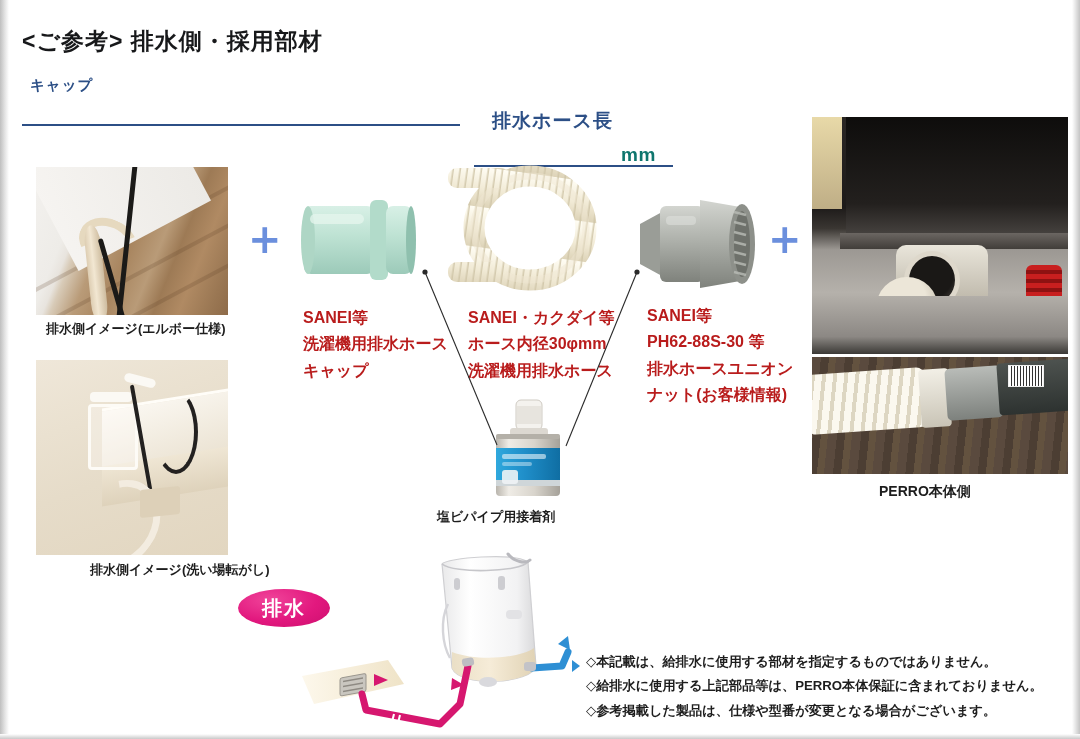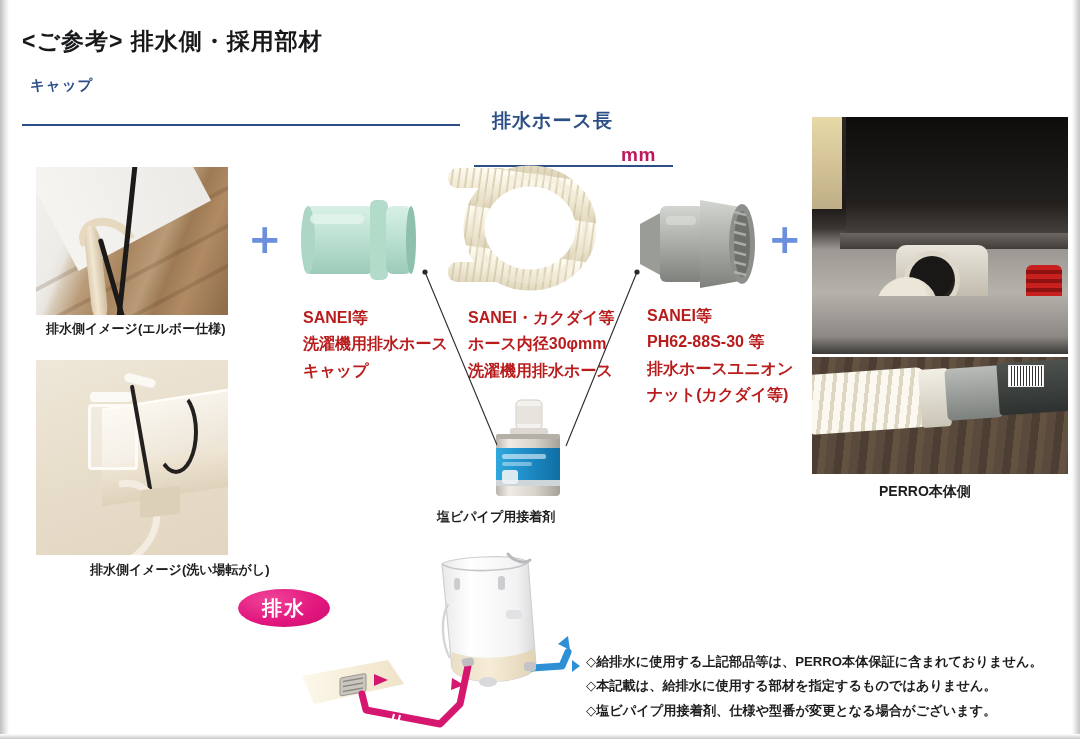--- a/index.html
+++ b/index.html
@@ -63,21 +63,21 @@
     font-weight: bold;
     color: #2c4f86;
     letter-spacing: 1px;
     white-space: nowrap;
   }
   .mm-label {
     position: absolute;
     left: 621px; top: 144px;
     font-size: 19px;
     font-weight: bold;
-    color: #be185d;
+    color: #0f766e;
     letter-spacing: 0.5px;
     white-space: nowrap;
   }
   .mm-rule {
     position: absolute;
     left: 474px; top: 165px;
     width: 199px; height: 0;
     border-top: 2px solid #2c4f86;
   }
 
@@ -418,21 +418,21 @@
         <path d="M96 56 L108 59"></path>
         <path d="M96 66 L108 69"></path>
       <path d="M96 76 L108 79"></path>
     </g>
     <rect x="28" y="20" width="30" height="9" rx="4" fill="#e0e2de" opacity="0.55"></rect>
   </svg>
   <div class="part-label" style="left:647px; top:303px;">
     <div>SANEI等</div>
     <div>PH62-88S-30 等</div>
     <div>排水ホースユニオン</div>
-    <div>ナット(カクダイ等)</div>
+    <div>ナット(お客様情報)</div>
   </div>
 
   <div class="photo ph3">
     <div class="bgu"></div>
     <div class="win"></div>
     <div class="body"></div>
     <div class="base"></div>
     <div class="outlet"></div>
     <div class="outlet-mouth"></div>
     <div class="caster"></div>
@@ -550,18 +550,18 @@
       <path d="M232,120 L262,118 L268,104"></path>
     </g>
     <g fill="#2e8fd4">
       <path d="M258,96 l10,-8 l2,14 z"></path>
       <path d="M272,112 l8,6 l-8,6 z"></path>
     </g>
     <rect x="224" y="114" width="12" height="9" rx="3" fill="#c3c3c8"></rect>
   </svg>
 
   <div class="note-block">
+    <div>◇本記載は、給排水に使用する部材を指定するものではありません。</div>
     <div>◇給排水に使用する上記部品等は、PERRO本体保証に含まれておりません。</div>
-    <div>◇本記載は、給排水に使用する部材を指定するものではありません。</div>
-    <div>◇塩ビパイプ用接着剤、仕様や型番が変更となる場合がございます。</div>
+    <div>◇参考掲載した製品は、仕様や型番が変更となる場合がございます。</div>
   </div>
 
 </div>
 
 </body></html>

